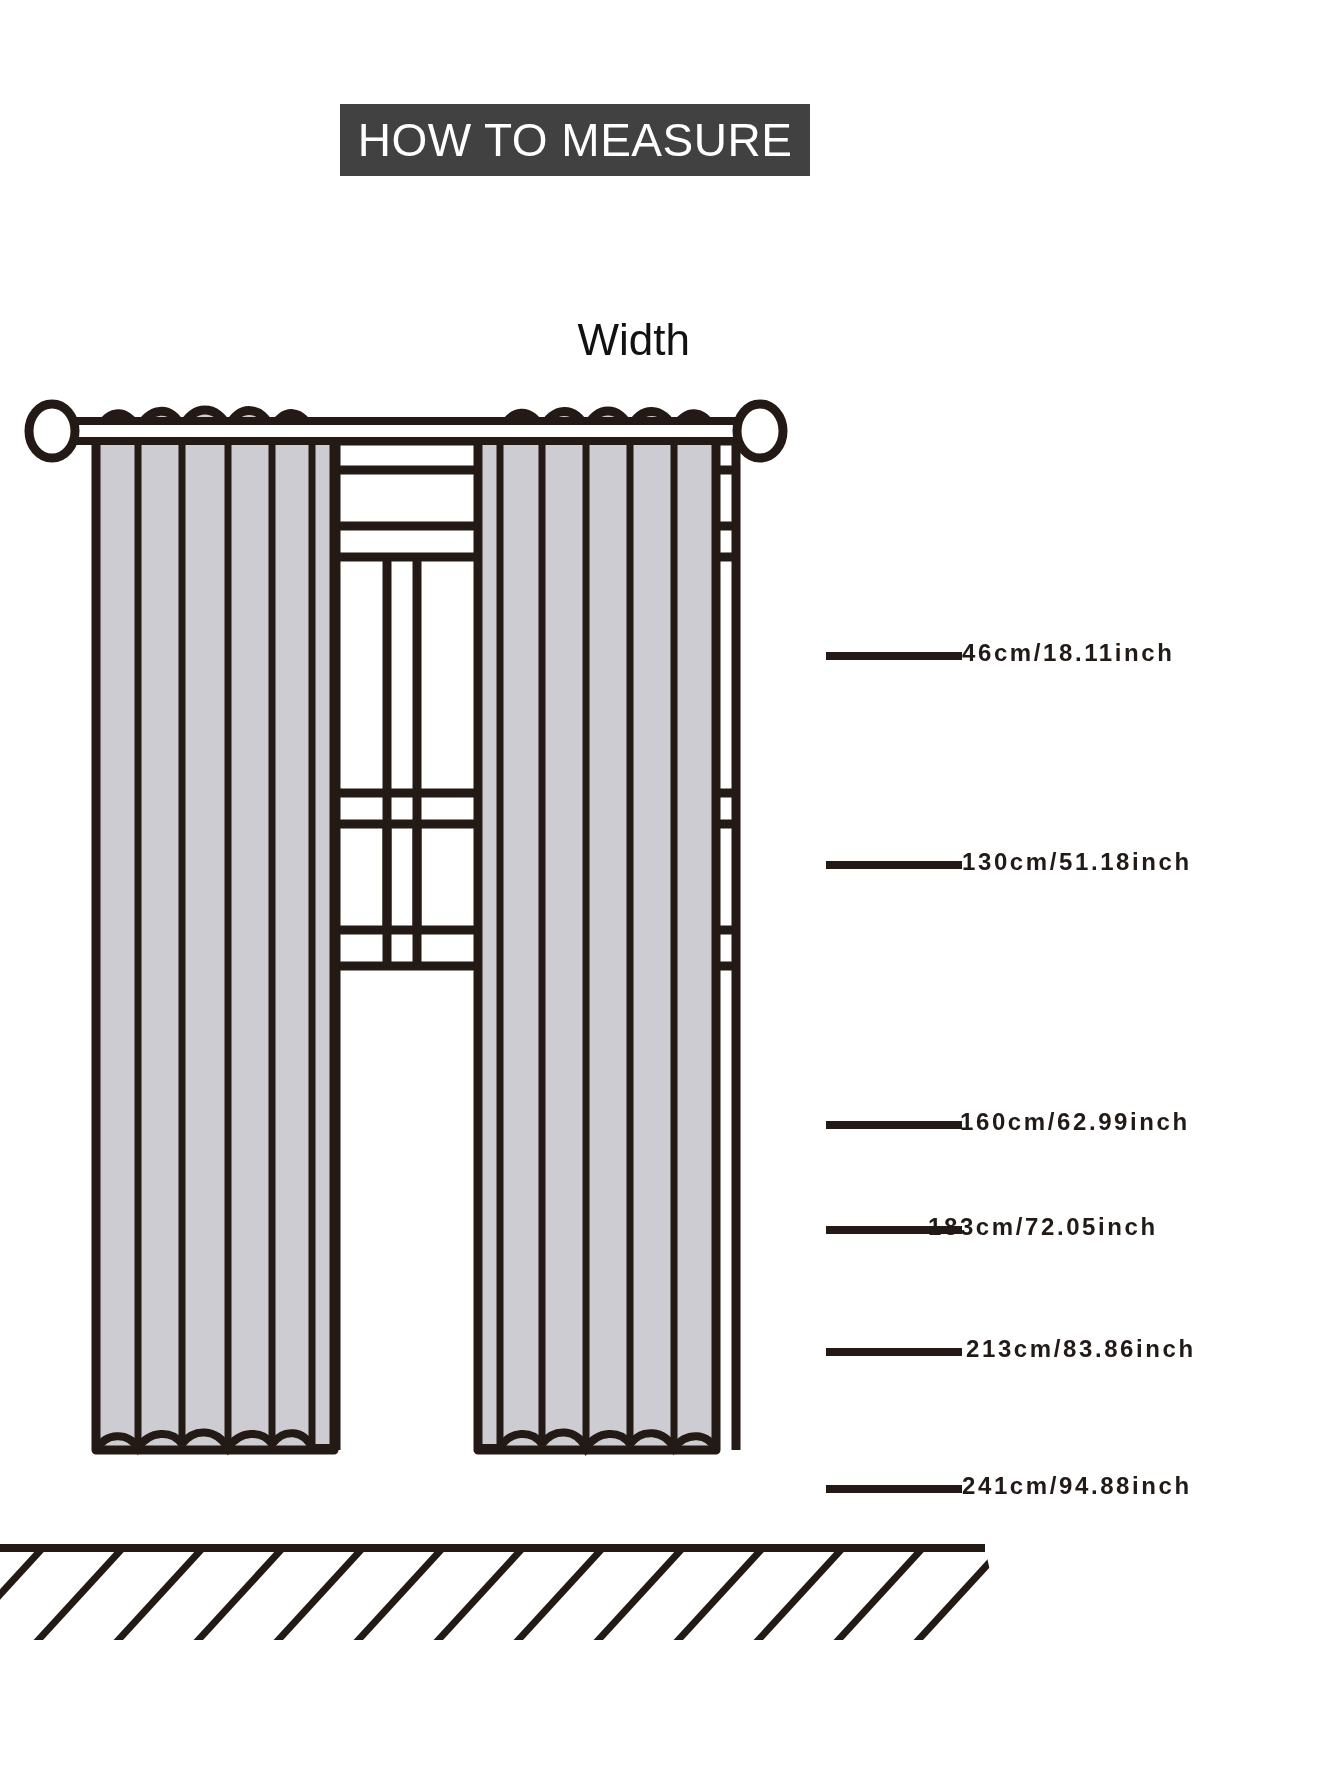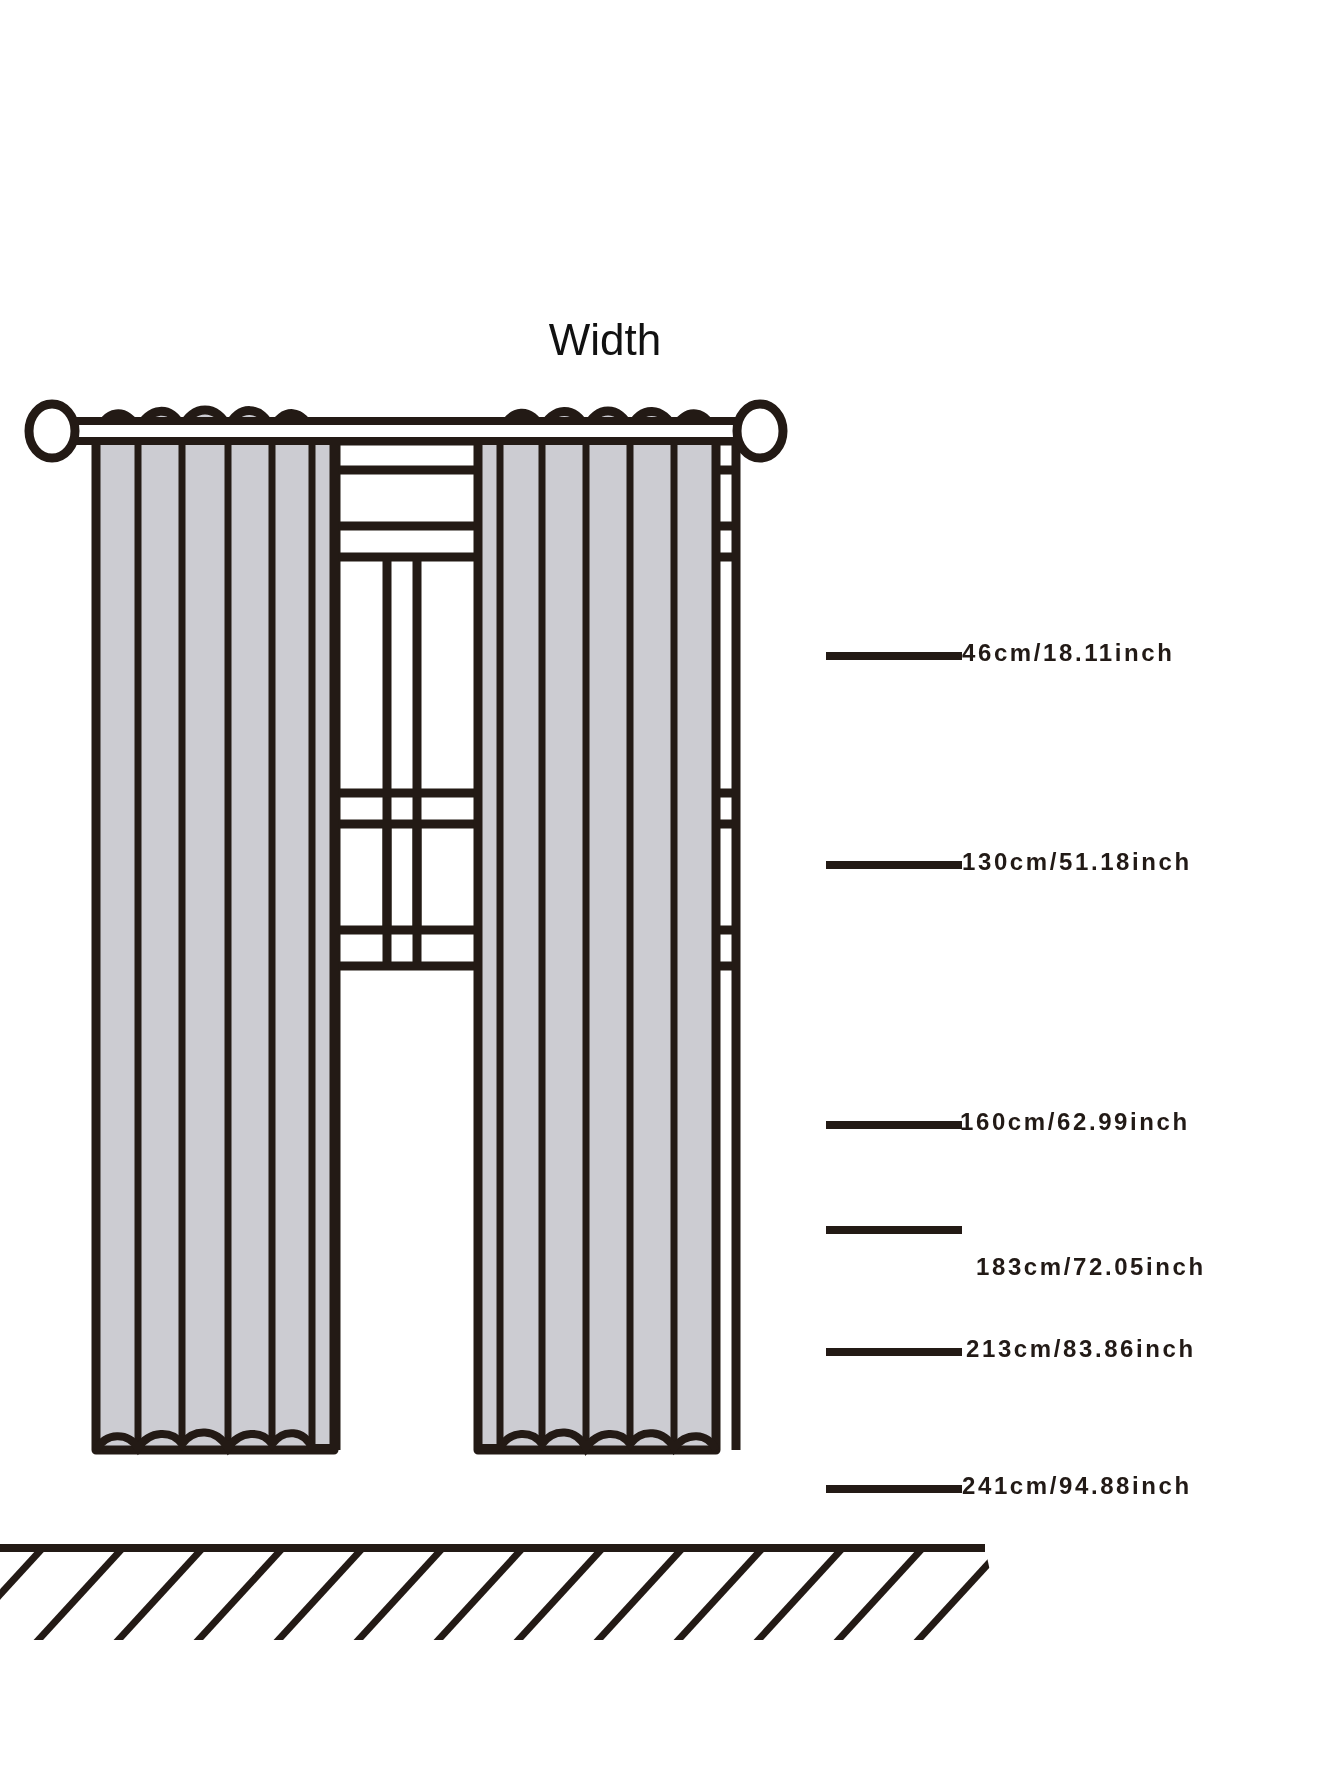--- a/index.html
+++ b/index.html
@@ -43,21 +43,21 @@
     white-space: nowrap;
     font-family: "Liberation Sans", sans-serif;
   }
 
   
   #width-caption {
     position: absolute;
     left: 520px;
     top: 318px;
     width: 170px;
-    text-align: center;
+    text-align: right;
     font-size: 44px;
     color: #111111;
     font-weight: 400;
     line-height: 1;
     white-space: nowrap;
   }
 
   
   .dim-label {
     position: absolute;
@@ -204,23 +204,26 @@
     <g stroke="#231a15" stroke-width="8" stroke-linecap="butt">
       <line x1="826" y1="656" x2="962" y2="656"></line>
       <line x1="826" y1="865" x2="962" y2="865"></line>
       <line x1="826" y1="1125" x2="962" y2="1125"></line>
       <line x1="826" y1="1230" x2="962" y2="1230"></line>
       <line x1="826" y1="1352" x2="962" y2="1352"></line>
       <line x1="826" y1="1489" x2="962" y2="1489"></line>
     </g>
   </svg>
 
+  <div id="title-banner">
+    <span class="title-text">HOW TO MEASURE</span>
+  </div>
 
   <div id="width-caption">Width</div>
 
   <div class="dim-label" style="left:962px; top:641px;">46cm/18.11inch</div>
   <div class="dim-label" style="left:962px; top:850px;">130cm/51.18inch</div>
   <div class="dim-label" style="left:960px; top:1110px;">160cm/62.99inch</div>
-  <div class="dim-label" style="left:976px; top:1215px;margin-top:40px;">183cm/72.05inch</div>
+  <div class="dim-label" style="left:928px; top:1215px;">183cm/72.05inch</div>
   <div class="dim-label" style="left:966px; top:1337px;">213cm/83.86inch</div>
   <div class="dim-label" style="left:962px; top:1474px;">241cm/94.88inch</div>
 
 </div>
 
 </body></html>

